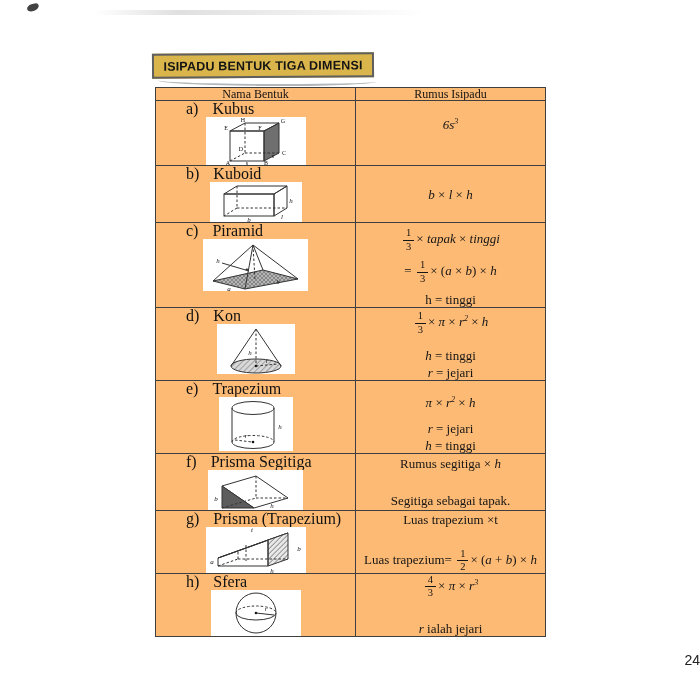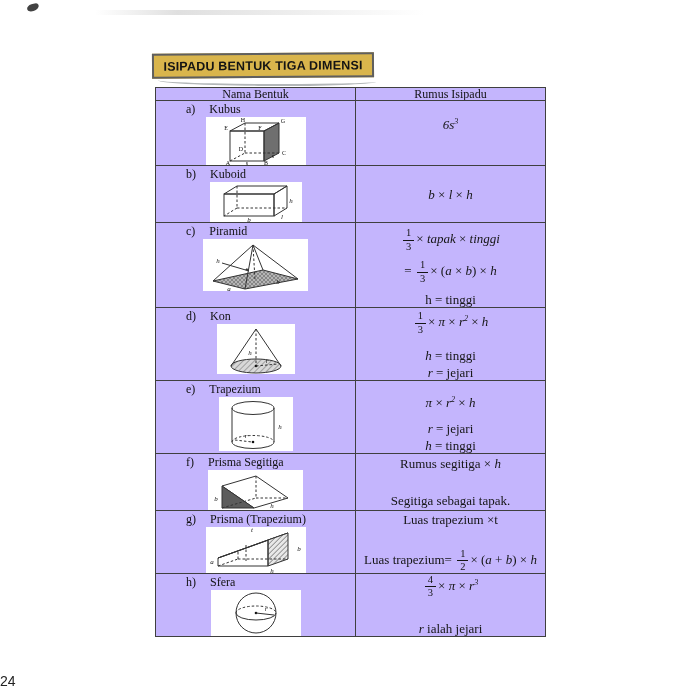--- a/index.html
+++ b/index.html
@@ -14,27 +14,27 @@
 
   .title-box { position:absolute; left:152px; top:53px; width:222px; height:25px;
     background:#d9b54c; border:2px solid #5f5f5f; display:flex; align-items:center; justify-content:center;
     transform:rotate(-0.4deg); }
   .title-box span { font-family:"Liberation Sans", sans-serif; font-weight:bold; font-size:12.5px;
     color:#141414; letter-spacing:.2px; white-space:nowrap; }
   .title-swoosh { position:absolute; left:158px; top:76px; width:218px; height:10px;
     border-bottom:2px solid #9aa0a2; border-radius:0 0 45% 60%; opacity:.75; }
 
   table.vol { position:absolute; left:155px; top:87px; border-collapse:collapse; table-layout:fixed;
-    background:#c4b5fd; }
+    background:#fdba74; }
   table.vol td, table.vol th { border:1px solid #3f3f3f; overflow:hidden; }
   table.vol th { height:12px; font-size:12px; font-weight:normal; text-align:center; color:#111;
     padding:0; line-height:12px; }
 
   td.shape-cell { vertical-align:top; padding:1px 0 0 0; }
-  .rowhead { padding-left:30px; font-size:12px; color:#111; line-height:14px; white-space:nowrap;font-family:Liberation Serif, serif; }
+  .rowhead { padding-left:30px; font-size:16px; color:#111; line-height:14px; white-space:nowrap;font-family:Liberation Serif, serif; }
   .rowhead .letter { display:inline-block; }
   .rowhead .shapename { display:inline-block; margin-left:14px; }
   .fig { display:flex; justify-content:center; margin-top:1px; }
   .fig svg { overflow:visible; display:block; }
   .figtext { font-family:"Liberation Serif", serif; font-style:italic; font-size:7px; fill:#111; }
   .figtext-u { font-family:"Liberation Serif", serif; font-size:6px; fill:#111; }
 
   td.formula-cell { text-align:center; font-size:13px; color:#151515; padding:0 4px; }
   .fline { line-height:15px; }
   .it { font-style:italic; }
@@ -49,21 +49,21 @@
   td.f-center .fline + .fline { margin-top:22px; }
   td.f-spread { vertical-align:top; padding-top:5px; }
   td.f-spread .fline + .fline { margin-top:8px; }
   td.f-topsp  { vertical-align:top; padding-top:3px; }
   td.f-topsp .fline:nth-child(2) { margin-top:13px; }
   td.f-topsp .fline:nth-child(3) { margin-top:2px; }
   td.f-midsp  { vertical-align:top; padding-top:11px; }
   td.f-midsp .fline:nth-child(2) { margin-top:11px; }
   td.f-midsp .fline:nth-child(3) { margin-top:2px; }
 
-  .page-number { position:absolute; left:0; right:0; top:673px; text-align:left;
+  .page-number { position:absolute; left:0; right:0; top:652px; text-align:right;
     font-family:"Liberation Sans", sans-serif; font-size:14px; color:#222; }
 </style>
 </head>
 <body>
 
 <div>
 
   <div class="scan-mark-1"></div>
   <div class="scan-mark-2"></div>
 

